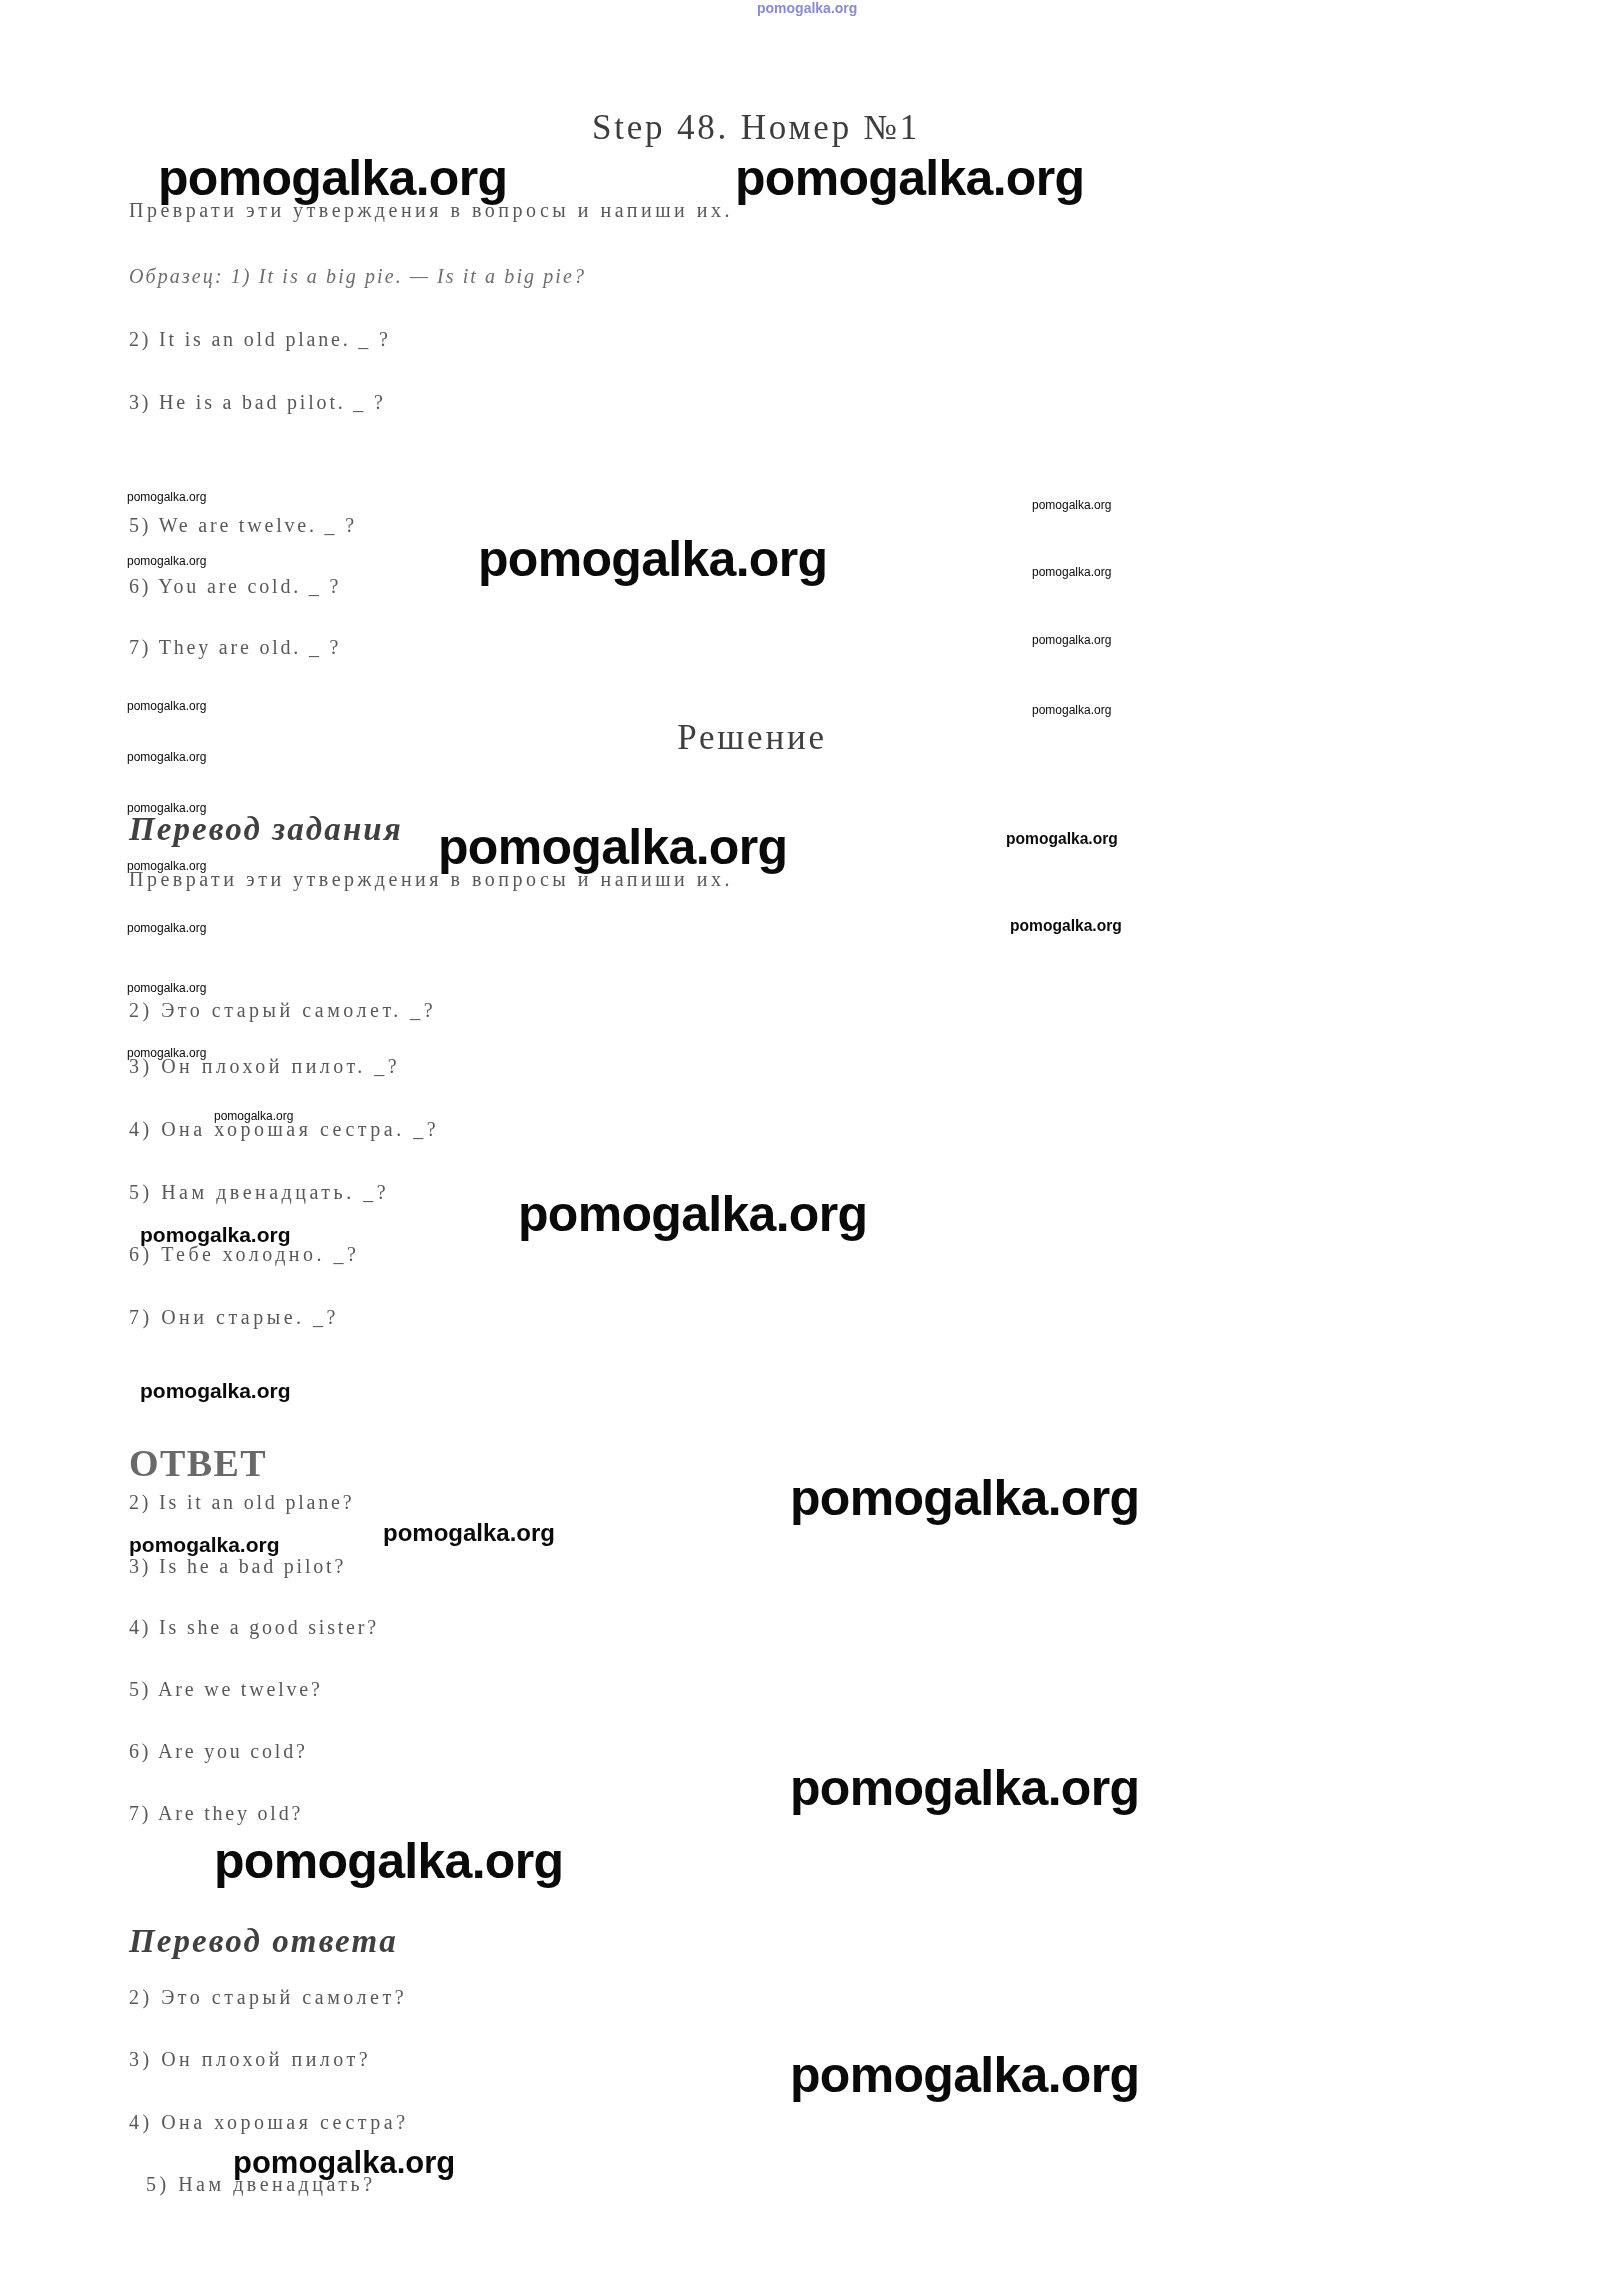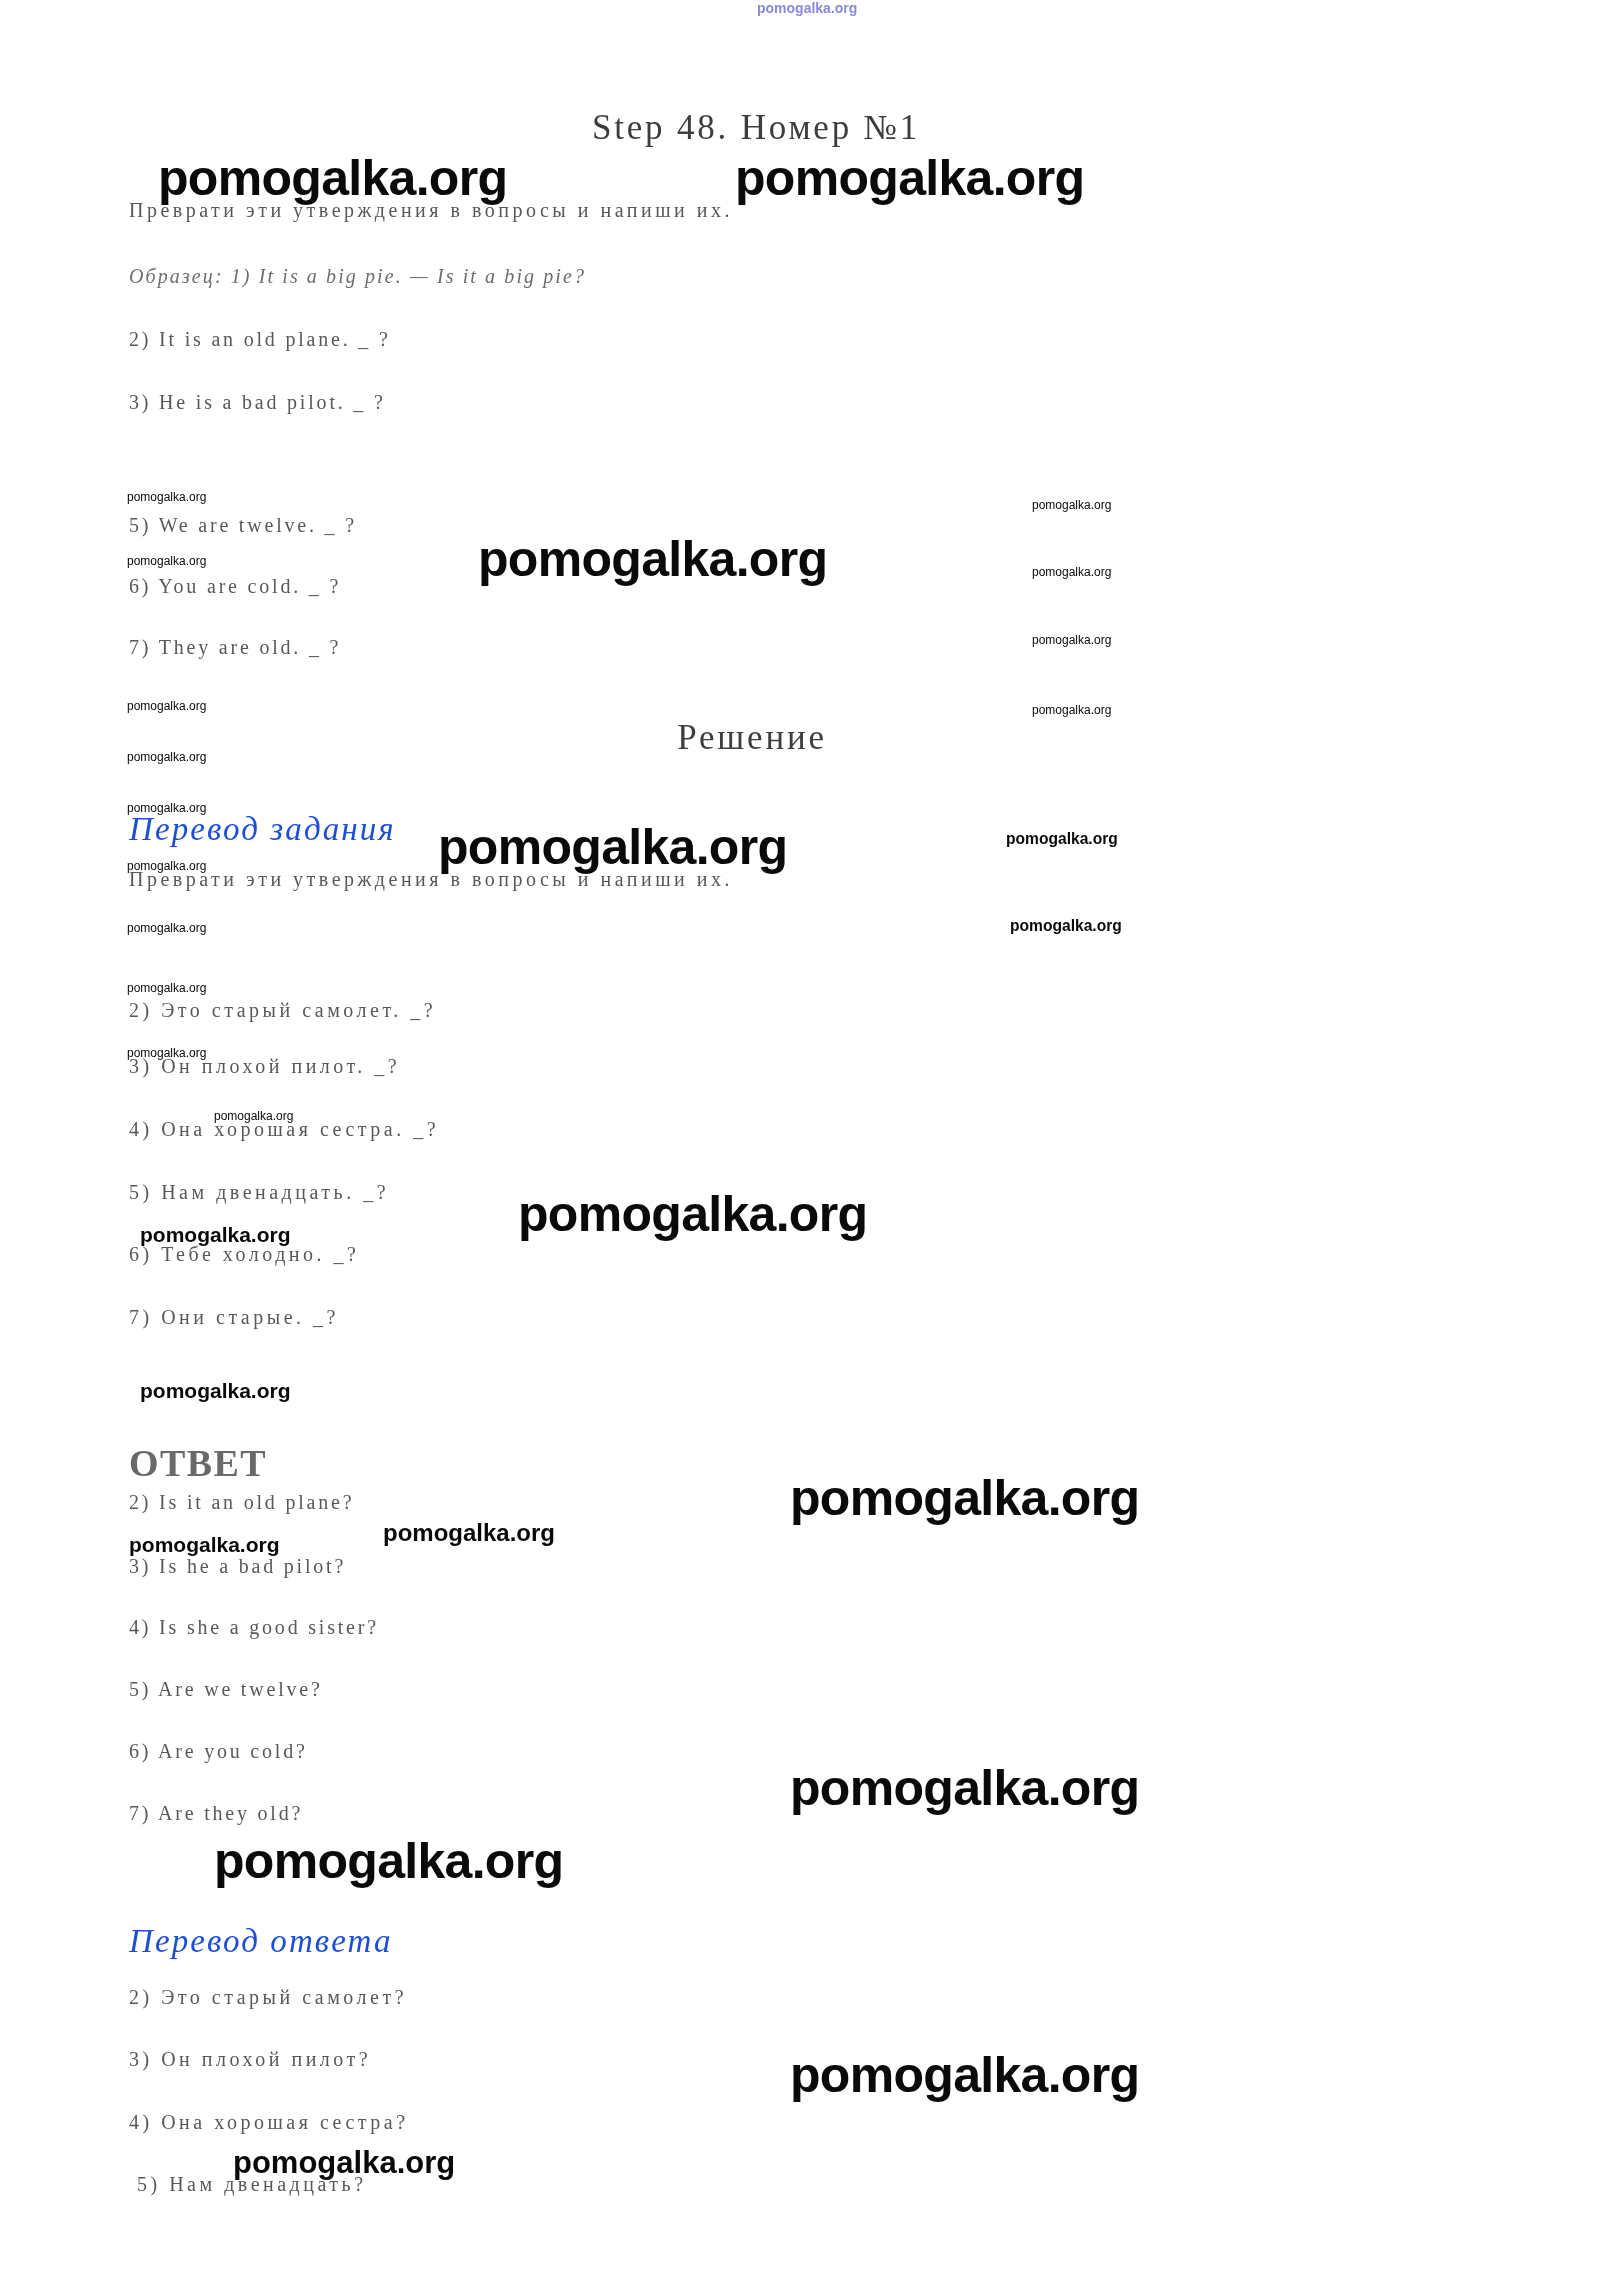--- a/index.html
+++ b/index.html
@@ -32,24 +32,24 @@
     letter-spacing: 2.8px;
     transform: translateX(-50%);
   }
   .h-solution {
     font-size: 35px;
     color: #3f3f3f;
     letter-spacing: 2.8px;
     transform: translateX(-50%);
   }
   .h-bolditalic {
-    font-weight: normal;
+    font-weight: bold;
     font-style: italic;
     font-size: 33px;
-    color: #1d4ed8;
+    color: #404040;
     letter-spacing: 2.1px;
   }
   .h-answer {
     font-weight: bold;
     font-size: 38px;
     color: #696969;
     letter-spacing: 1.4px;
   }
   .wm {
     position: absolute;
@@ -132,16 +132,16 @@
   <div class="wm wm-lg" style="left:790px; top:1761px;">pomogalka.org</div>
   <div class="line" style="left:129px; top:1801px;">7) Are they old?</div>
   <div class="wm wm-lg" style="left:214px; top:1834px;">pomogalka.org</div>
 
   <div class="line h-bolditalic" style="left:129px; top:1922px;">Перевод ответа</div>
   <div class="line wide" style="left:129px; top:1985px;">2) Это старый самолет?</div>
   <div class="line wide" style="left:129px; top:2047px;">3) Он плохой пилот?</div>
   <div class="wm wm-lg" style="left:790px; top:2048px;">pomogalka.org</div>
   <div class="line wide" style="left:129px; top:2110px;">4) Она хорошая сестра?</div>
   <div class="wm wm-md2" style="left:233px; top:2146px;">pomogalka.org</div>
-  <div class="line wide" style="left:137px; top:2172px;">5) Нам двенадцать?</div>
+  <div class="line wide" style="left:146px; top:2172px;">5) Нам двенадцать?</div>
 
 </div>
 
 
 </body></html>

